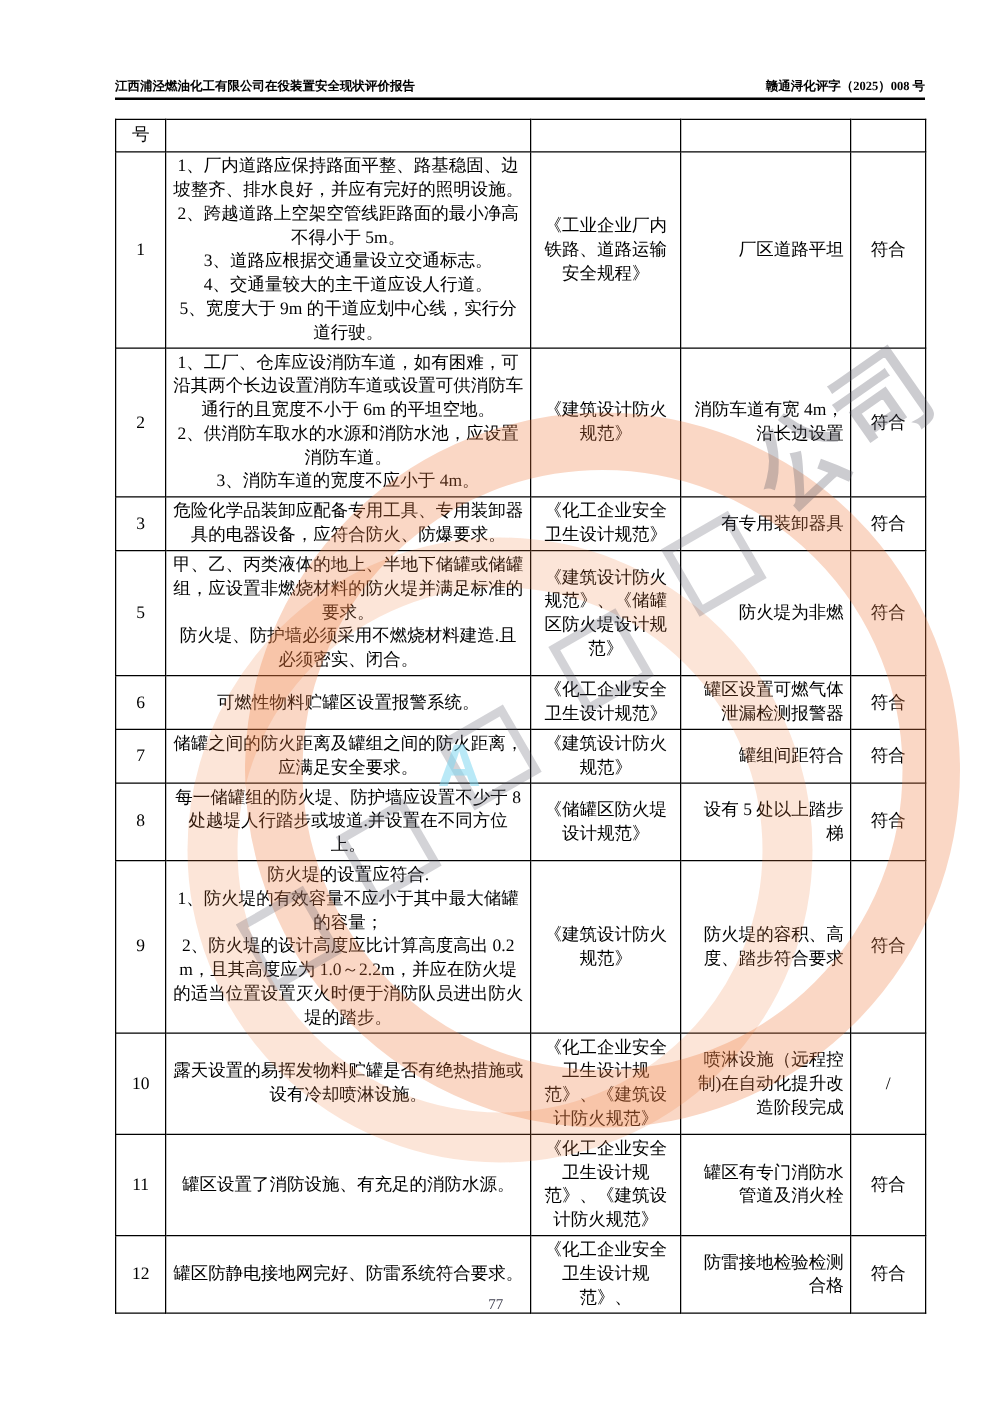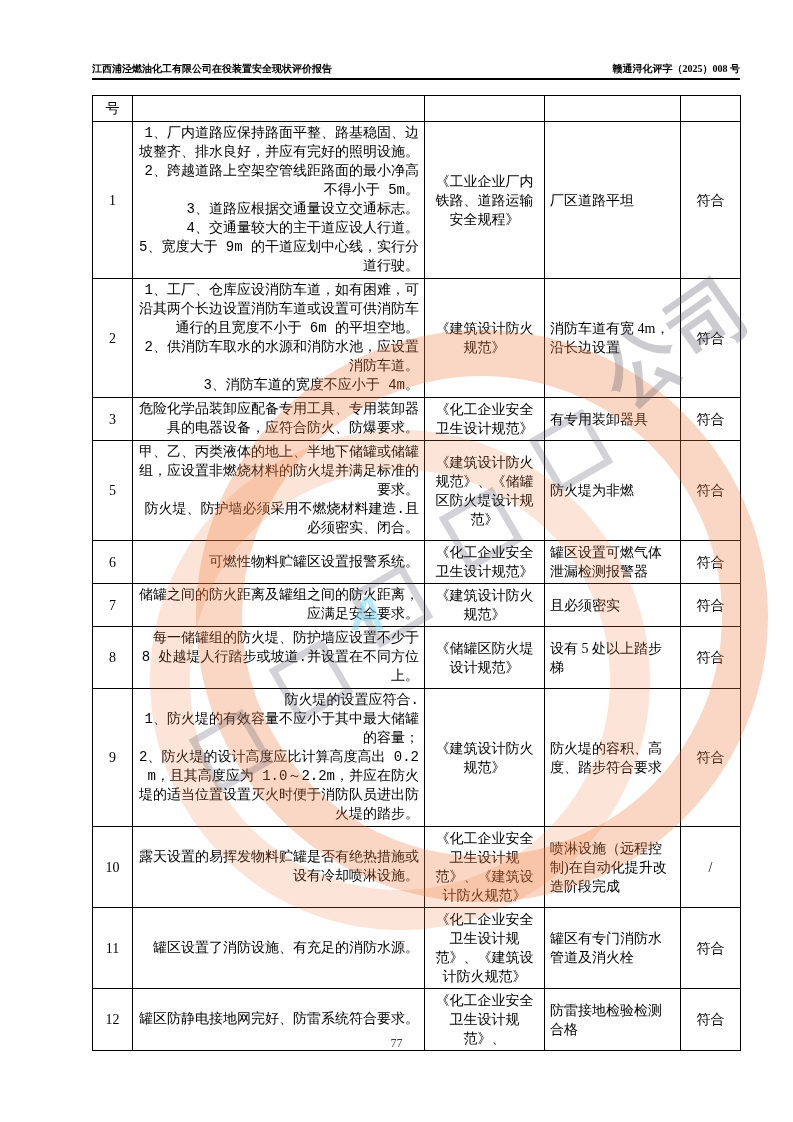--- a/index.html
+++ b/index.html
@@ -29,23 +29,23 @@
   }
   .doc-table td{
     border:1.5px solid #000;
     font-size:14px;line-height:19px;
     padding:2px 5px;
     vertical-align:middle;
     word-break:break-all;
     box-sizing:border-box;
   }
   .doc-table .cell-no{text-align:center;}
-  .doc-table .cell-content{text-align:right;white-space:pre-line;font-family:Liberation Mono, monospace;}
+  .doc-table .cell-content{text-align:center;white-space:pre-line;}
   .doc-table .cell-standard{text-align:center;}
-  .doc-table .cell-finding{text-align:left;}
+  .doc-table .cell-finding{text-align:right;}
   .doc-table .cell-result{text-align:center;}
   .doc-table tr.head-row td{height:26px;text-align:center;}
 
   
   .page-footer{
     position:absolute;left:0;top:1036px;width:793px;
     text-align:center;font-size:12px;color:#3c3c4c;
   }
 
   
@@ -135,21 +135,21 @@
         <td class="cell-no">6</td>
         <td class="cell-content">可燃性物料贮罐区设置报警系统。</td>
         <td class="cell-standard">《化工企业安全卫生设计规范》</td>
         <td class="cell-finding">罐区设置可燃气体泄漏检测报警器</td>
         <td class="cell-result">符合</td>
       </tr>
       <tr>
         <td class="cell-no">7</td>
         <td class="cell-content">储罐之间的防火距离及罐组之间的防火距离，应满足安全要求。</td>
         <td class="cell-standard">《建筑设计防火规范》</td>
-        <td class="cell-finding">且必须密实</td>
+        <td class="cell-finding">罐组间距符合</td>
         <td class="cell-result">符合</td>
       </tr>
       <tr>
         <td class="cell-no">8</td>
         <td class="cell-content">每一储罐组的防火堤、防护墙应设置不少于 8 处越堤人行踏步或坡道.并设置在不同方位上。</td>
         <td class="cell-standard">《储罐区防火堤设计规范》</td>
         <td class="cell-finding">设有 5 处以上踏步梯</td>
         <td class="cell-result">符合</td>
       </tr>
       <tr>

